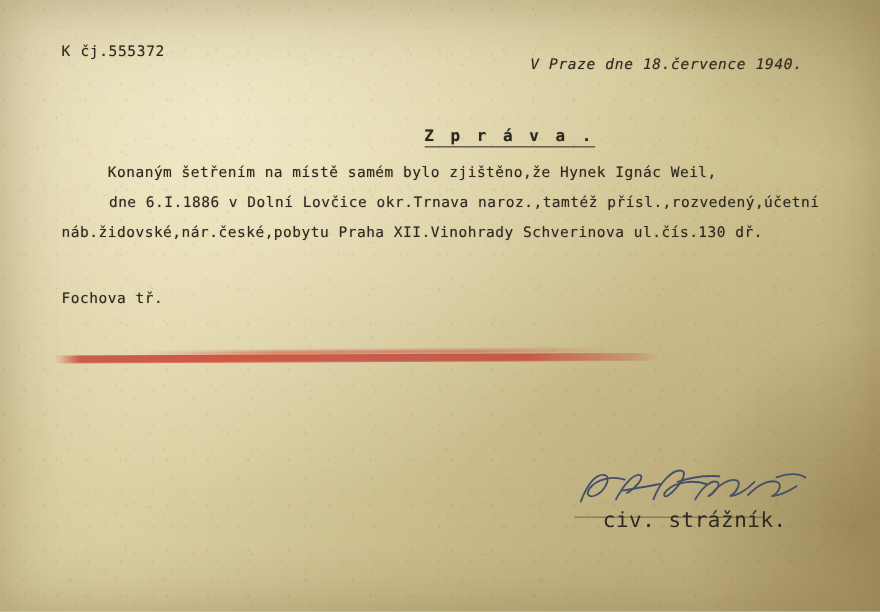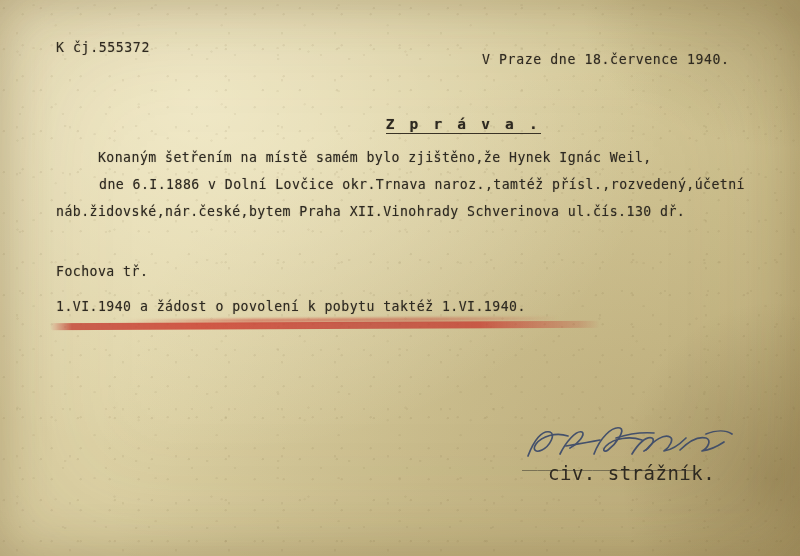--- a/index.html
+++ b/index.html
@@ -73,21 +73,21 @@
     position: absolute;
     color: #2e2a22;
     font-family: "DejaVu Sans Mono", monospace;
     font-size: 13.2px;
     letter-spacing: 0.6px;
     white-space: pre;
     text-shadow: 0 0 1px rgba(60,52,35,0.45);
   }
 
   #ref-number { left: 56px;  top: 40px; }
-  #place-date { left: 482px; top: 52px; }
+  #place-date { left: 482px; top: 52px; font-style: italic; }
 
   #doc-title {
     left: 338px; top: 100px;
     font-size: 14.5px;
     letter-spacing: 3.2px;
     font-weight: 700;
   }
   #doc-title .u {
     border-bottom: 1px solid #3a3326;
     padding-bottom: 1px;
@@ -189,24 +189,23 @@
   <div class="typed" id="ref-number">K čj.555372</div>
 
   <div class="typed" id="place-date">V Praze dne 18.července 1940.</div>
 
   <div class="typed body-line" id="p1l1">     Konaným šetřením na místě samém bylo zjištěno,že Hynek Ignác Weil,</div>
 
   <div class="typed" id="doc-title">
     <span class="u">Z p r á v a .</span>
   </div>
   <div class="typed body-line" id="p1l2">dne 6.I.1886 v Dolní Lovčice okr.Trnava naroz.,tamtéž přísl.,rozvedený,účetní</div>
-  <div class="typed body-line" id="p1l3">náb.židovské,nár.české,bytem Praha XII.Vinohrady Schverinova ul.čís.130 dř.</div>
+  <div class="typed body-line" id="p1l3">náb.židovské,nár.české,pobytu Praha XII.Vinohrady Schverinova ul.čís.130 dř.</div>
   <div class="typed body-line" id="p1l4">Fochova tř.</div>
 
-  <div class="typed body-line" id="p2l2">1.VI.1940 a žádost o povolení k pobytu taktéž 1.VI.1940.</div>
 
   <div id="red-underline2"></div>
   <div id="red-underline"></div>
 
   <div id="sig-block">
     <svg id="signature-svg" width="220" height="52" viewBox="0 0 220 52">
       <g fill="none" stroke="#3b4a6b" stroke-width="1.7" stroke-linecap="round" stroke-linejoin="round" opacity="0.92">
         <path d="M8,36 C14,20 22,10 30,12 C36,14 30,26 22,30 C16,33 12,30 16,24 C22,16 36,12 48,16"></path>
         <path d="M40,34 C46,22 56,10 62,12 C66,14 58,24 50,28"></path>
         <path d="M46,26 C58,24 70,22 80,20"></path>

